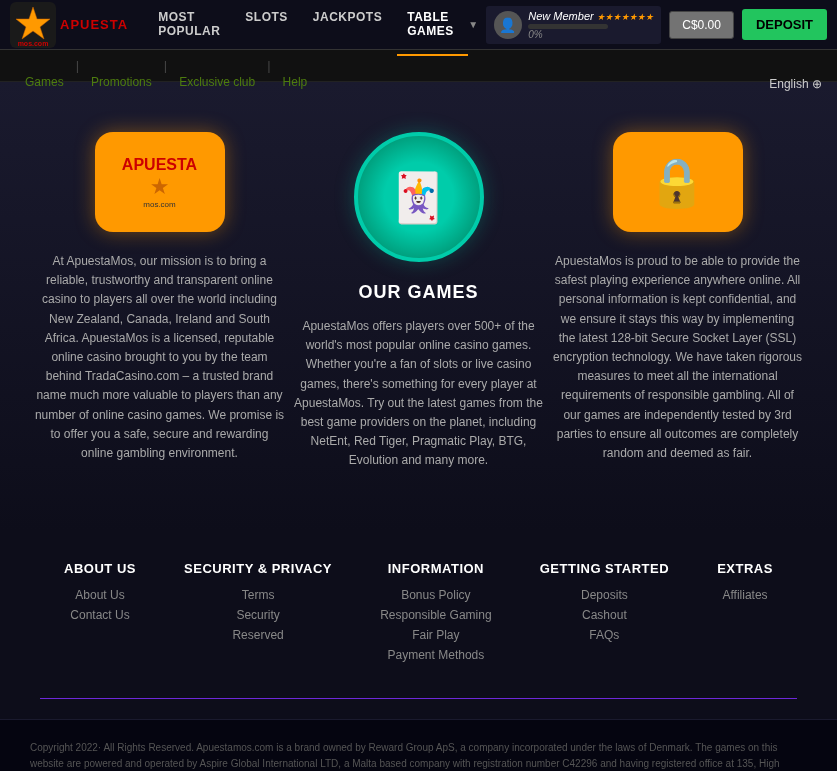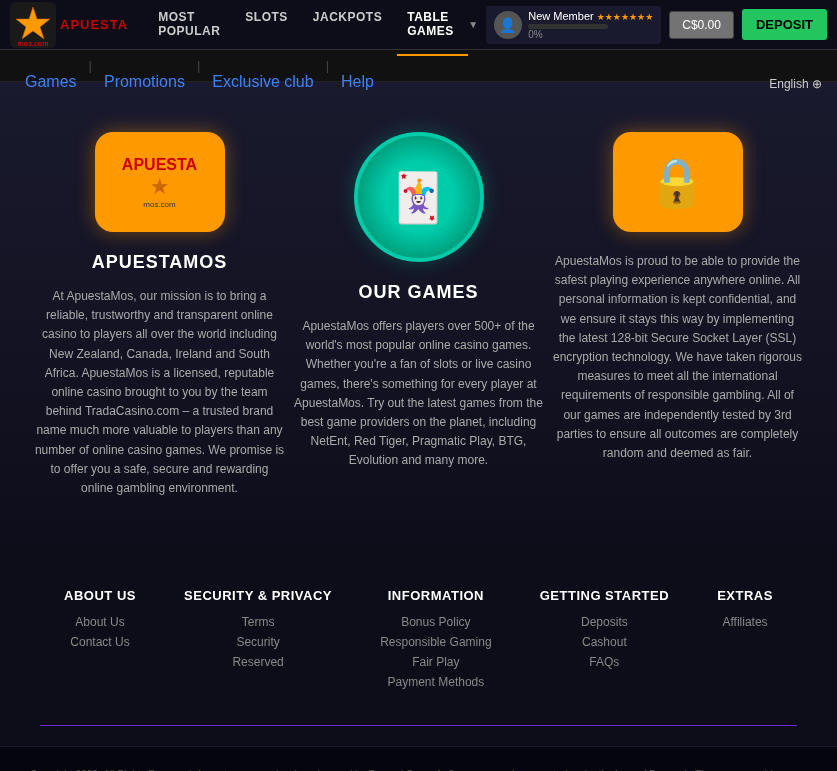--- a/index.html
+++ b/index.html
@@ -57,20 +57,21 @@
       background: #555;
       border-radius: 50%;
       display: flex;
       align-items: center;
       justify-content: center;
       color: #ccc;
       font-size: 14px;
     }
     .user-info {
       font-size: 11px;
+      font-style: italic;
     }
     .balance-btn {
       background: #737373;
       border: 1px solid #444;
       color: #fff;
       padding: 6px 12px;
       font-size: 12px;
       cursor: pointer;
       border-radius: 3px;
     }
@@ -88,24 +89,24 @@
     
     .subnav {
       background: #111;
       display: flex;
       align-items: center;
       padding: 0 15px;
       height: 32px;
       border-bottom: 1px solid #222;
     }
     .subnav a {
-      color: #3b82f6;
+      color: #4d7c0f;
       text-decoration: none;
       padding: 6px 10px;
-      font-size: 16px;
+      font-size: 12px;
       margin-top: 32px;
     }
     .subnav-sep { color: #444; padding: 0 2px; }
     .subnav-lang {
       margin-left: auto;
       color: #ccc;
       font-size: 12px;
       display: flex;
       align-items: flex-start;
       gap: 3px;
@@ -252,21 +253,20 @@
   <div class="hero-item">
     <div style="display:flex;justify-content:center;margin-bottom:20px;">
       <div style="background:#f90;border-radius:18px;width:130px;height:100px;display:flex;align-items:center;justify-content:center;box-shadow:0 0 20px #f906;">
         <div style="text-align:center;">
           <div style="color:#cc0000;font-weight:bold;font-size:16px;">APUESTA</div>
           <div style="color:#cc6600;font-size:22px;">★</div>
           <div style="color:#333;font-size:8px;">mos.com</div>
         </div>
       </div>
     </div>
-    <div class="hero-title">APUESTAMOS</div>
     <div class="hero-text">At ApuestaMos, our mission is to bring a reliable, trustworthy and transparent online casino to players all over the world including New Zealand, Canada, Ireland and South Africa. ApuestaMos is a licensed, reputable online casino brought to you by the team behind TradaCasino.com – a trusted brand name much more valuable to players than any number of online casino games. We promise is to offer you a safe, secure and rewarding online gambling environment.</div>
   </div>
 
   <div class="hero-item">
     <div style="display:flex;justify-content:center;margin-bottom:20px;">
       <div style="background:radial-gradient(circle,#00ccaa 40%,#007755 100%);border-radius:50%;width:130px;height:130px;display:flex;align-items:center;justify-content:center;box-shadow:0 0 20px #00ccaa44;border:4px solid #00ccaa;">
         <span style="font-size:48px;">🃏</span>
       </div>
     </div>
     <div class="hero-title">OUR GAMES</div>

